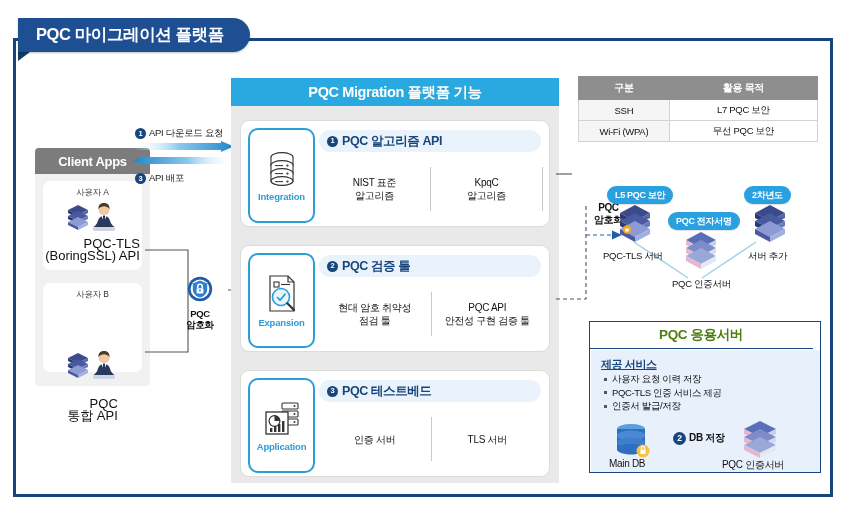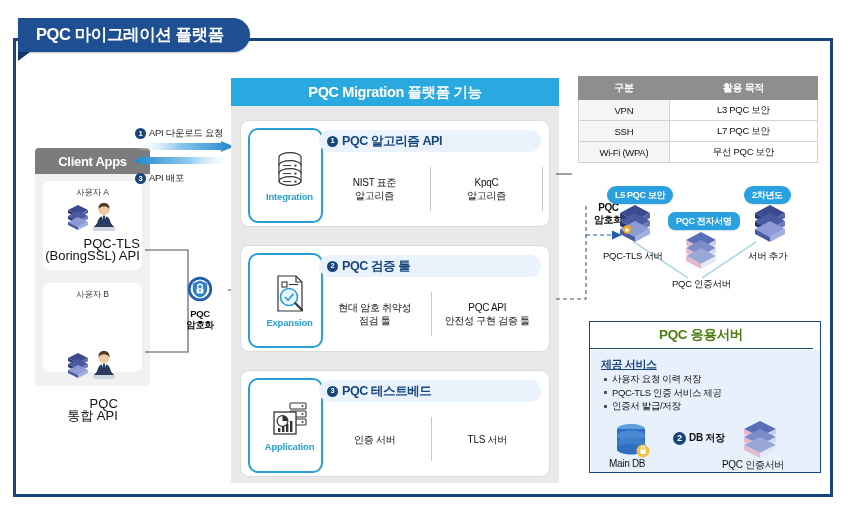--- a/index.html
+++ b/index.html
@@ -89,21 +89,21 @@
   .feature-block{
     position:absolute;left:240px;width:310px;height:107px;
     background:#fff;border:1px solid #dcdcdc;border-radius:9px;box-sizing:border-box;
   }
   #feat1{top:120px;}
   #feat2{top:245px;}
   #feat3{top:370px;}
   .feat-icon{
     position:absolute;left:7px;top:7px;width:63px;height:91px;
     background:#fff;border:2.5px solid #2a9fd6;border-radius:10px;
-    display:flex;flex-direction:column;align-items:center;justify-content:center;padding-left:8px;
+    display:flex;flex-direction:column;align-items:center;justify-content:center;
   }
   .feat-icon .cap{font-size:9.5px;font-weight:bold;color:#2a9fd6;margin-top:3px;letter-spacing:-0.2px;}
   .feat-title{
     position:absolute;left:78px;top:9px;width:222px;height:22px;
     background:#eaf3fb;border-radius:11px;
     display:flex;align-items:center;padding-left:8px;box-sizing:border-box;
     color:#17457d;font-weight:bold;font-size:12.5px;gap:4px;letter-spacing:-0.4px;
   }
   .feat-title .numdot{background:#17457d;}
   .feat-cols{
@@ -427,24 +427,20 @@
 <div class="abs" id="tbl">
   <table>
     <thead>
       <tr>
         <th style="width:38%">구분</th>
         <th>활용 목적</th>
       </tr>
     </thead>
     <tbody>
       <tr>
-        <td class="k">VPN</td>
-        <td>L3 PQC 보안</td>
-      </tr>
-      <tr>
         <td class="k">SSH</td>
         <td>L7 PQC 보안</td>
       </tr>
       <tr>
         <td class="k">Wi-Fi (WPA)</td>
         <td>무선 PQC 보안</td>
       </tr>
     </tbody>
   </table>
 </div>
@@ -453,21 +449,21 @@
   <span>PQC</span><br>
   <span>암호화</span>
 </div>
 
 <svg class="abs" style="left:586px;top:228px;" width="40" height="14">
   <line x1="0" y1="7" x2="26" y2="7" stroke="#1f5fa8" stroke-width="1.2" stroke-dasharray="4 3"></line>
   <polygon points="26,2.5 36,7 26,11.5" fill="#1f5fa8"></polygon>
 </svg>
 
 <div class="pill" style="left:607px;top:186px;">L5 PQC 보안</div>
-<div class="pill" style="left:668px;top:212px;border-radius:7px;">PQC 전자서명</div>
+<div class="pill" style="left:668px;top:212px;">PQC 전자서명</div>
 <div class="pill" style="left:744px;top:186px;">2차년도</div>
 
 <svg class="abs" style="left:630px;top:238px;" width="130" height="46">
   <g stroke="#9ccfe3" stroke-width="1.4" fill="none">
     <path d="M4 4 L58 40"></path>
     <path d="M126 4 L72 40"></path>
   </g>
 </svg>
 
 <svg class="abs" style="left:618px;top:205px;" width="34" height="42">

